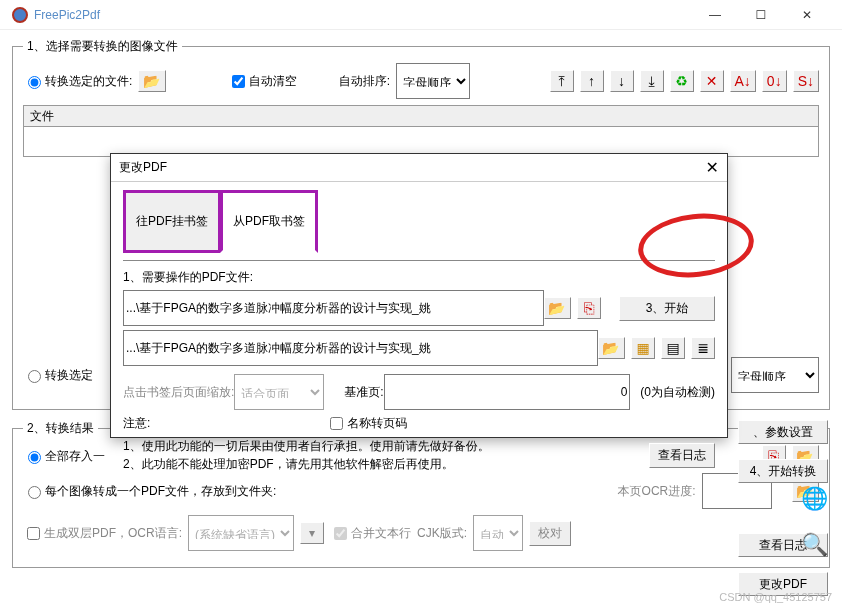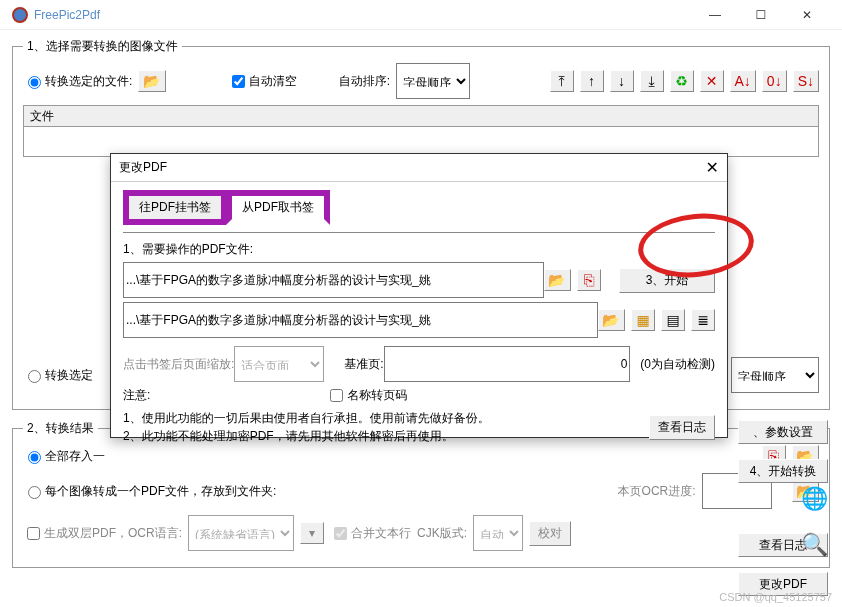--- a/index.html
+++ b/index.html
@@ -24,21 +24,21 @@
 
 .ico { font-family: "Segoe UI Symbol", sans-serif; font-size:14px; }
 .red { color:#c00;} .grn{color:#0a0;} .org{color:#c80;}
 
 .dialog { position:absolute; left:110px; top:153px; width:618px; height:285px; background:#fff; border:1px solid #333; box-shadow:0 4px 12px rgba(0,0,0,.3); z-index:50;}
 .dialog .dtitle { height:28px; display:flex; align-items:center; padding:0 8px; border-bottom:1px solid #ccc;}
 .dialog .dtitle .t{flex:1;}
 .dialog .dclose{ font-size:16px; cursor:pointer;}
 .dbody { padding:8px 12px; }
 .tabstrip { display:flex; margin-bottom:8px;}
-.tab { border:6px solid #a21caf; padding:3px 10px; background:#efefef; margin-right:-1px; position:relative;}
+.tab { border:3px solid #a21caf; padding:20px 10px; background:#efefef; margin-right:-1px; position:relative;}
 .tab.active { background:#fff; border-bottom-color:#fff; z-index:2;}
 .tabline { border-bottom:1px solid #888; margin-top:-1px; margin-bottom:8px;}
 .fline { display:flex; align-items:center; margin:4px 0;}
 .fline input[type=text]{ flex:1; }
 .note { line-height:1.5; }
 .redcircle { position:absolute; left:527px; top:60px; width:116px; height:63px; border:5px solid #d22; border-radius:50%; transform:rotate(-6deg); z-index:60; pointer-events:none;}
 .footer { position:absolute; right:10px; bottom:4px; color:#bbb; font-size:11px;}
 .sideicons { position:absolute; right:8px; top:480px; display:flex; flex-direction:column; gap:8px;}
 .sideicons .ic{width:38px;height:38px;border-radius:50%;display:flex;align-items:center;justify-content:center;font-size:22px;}
 </style>

